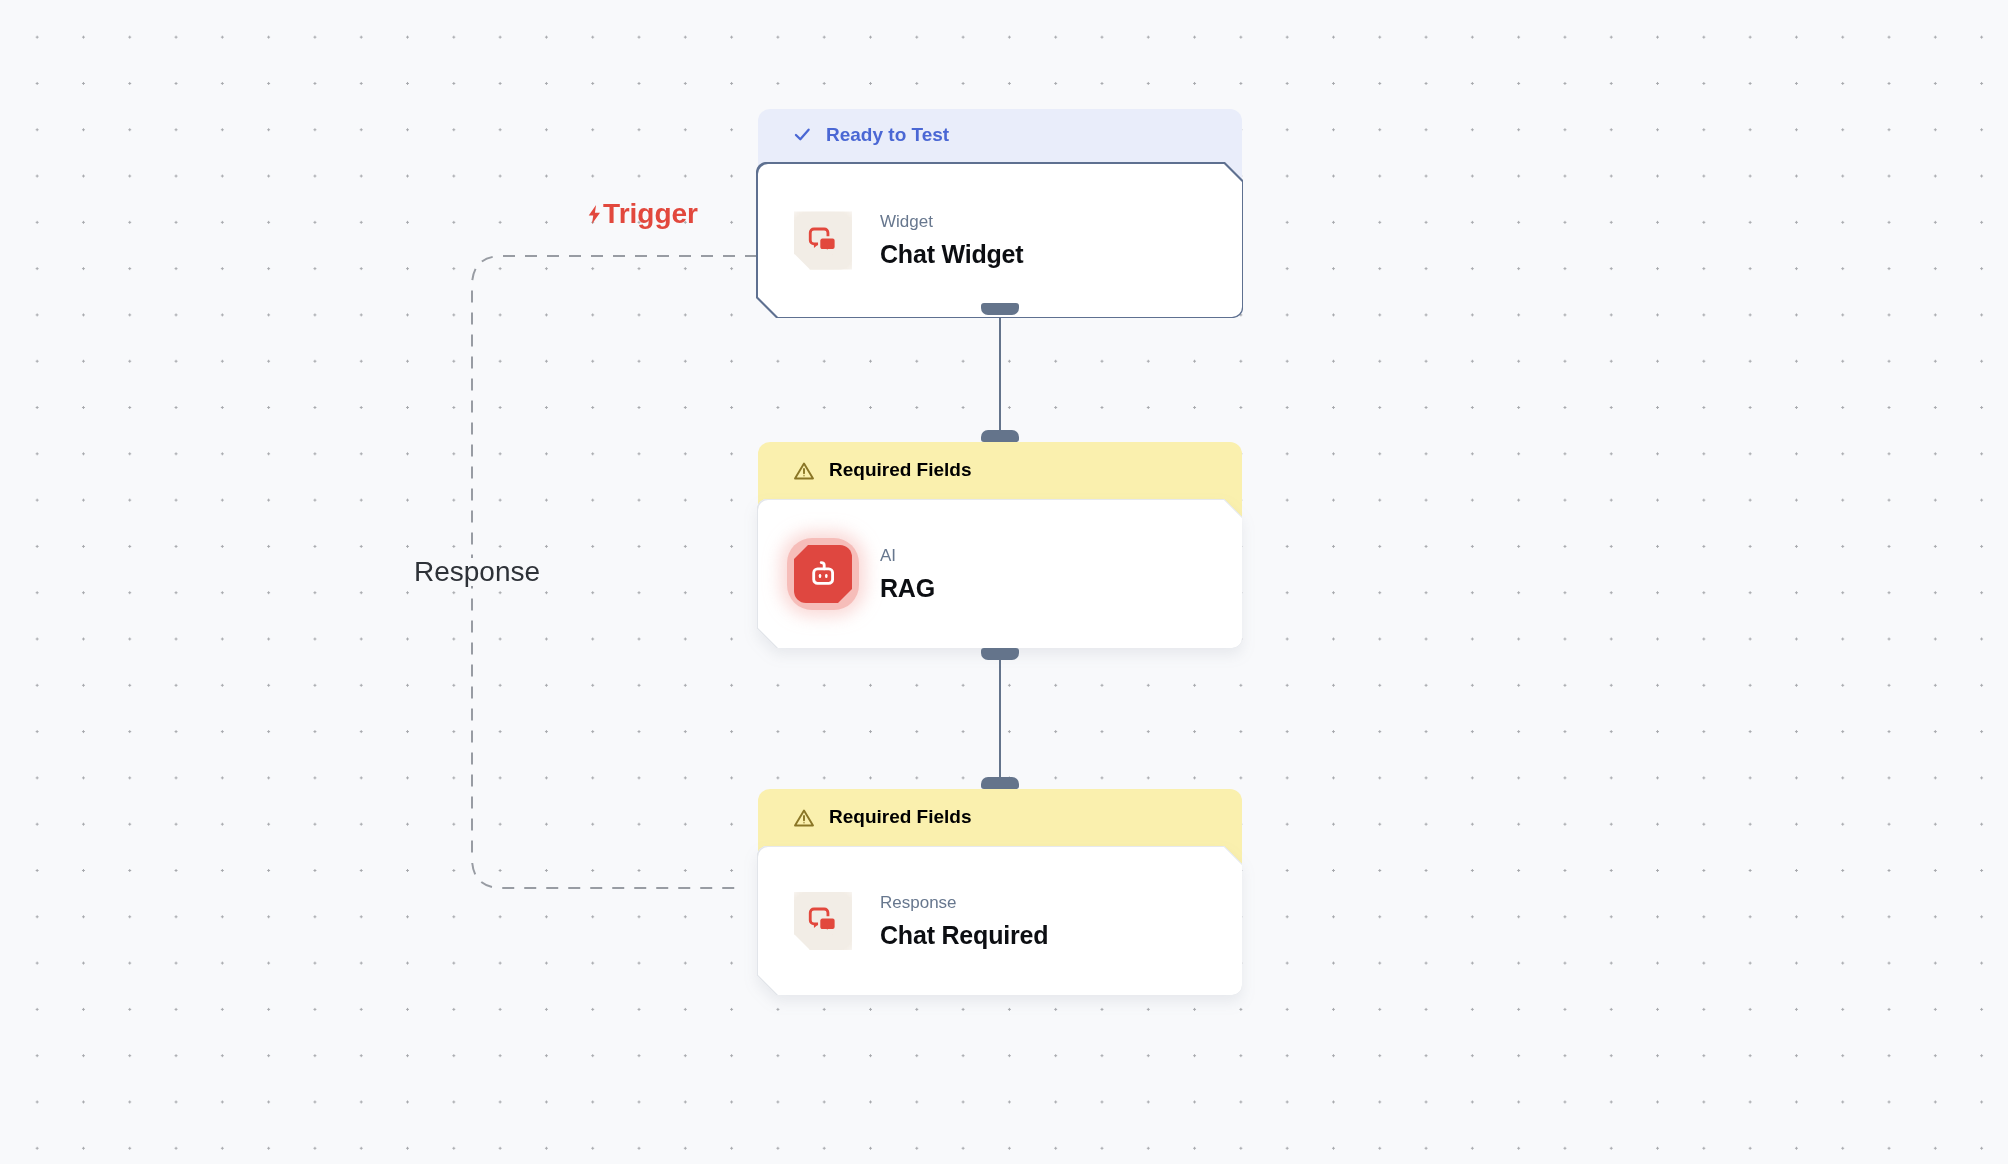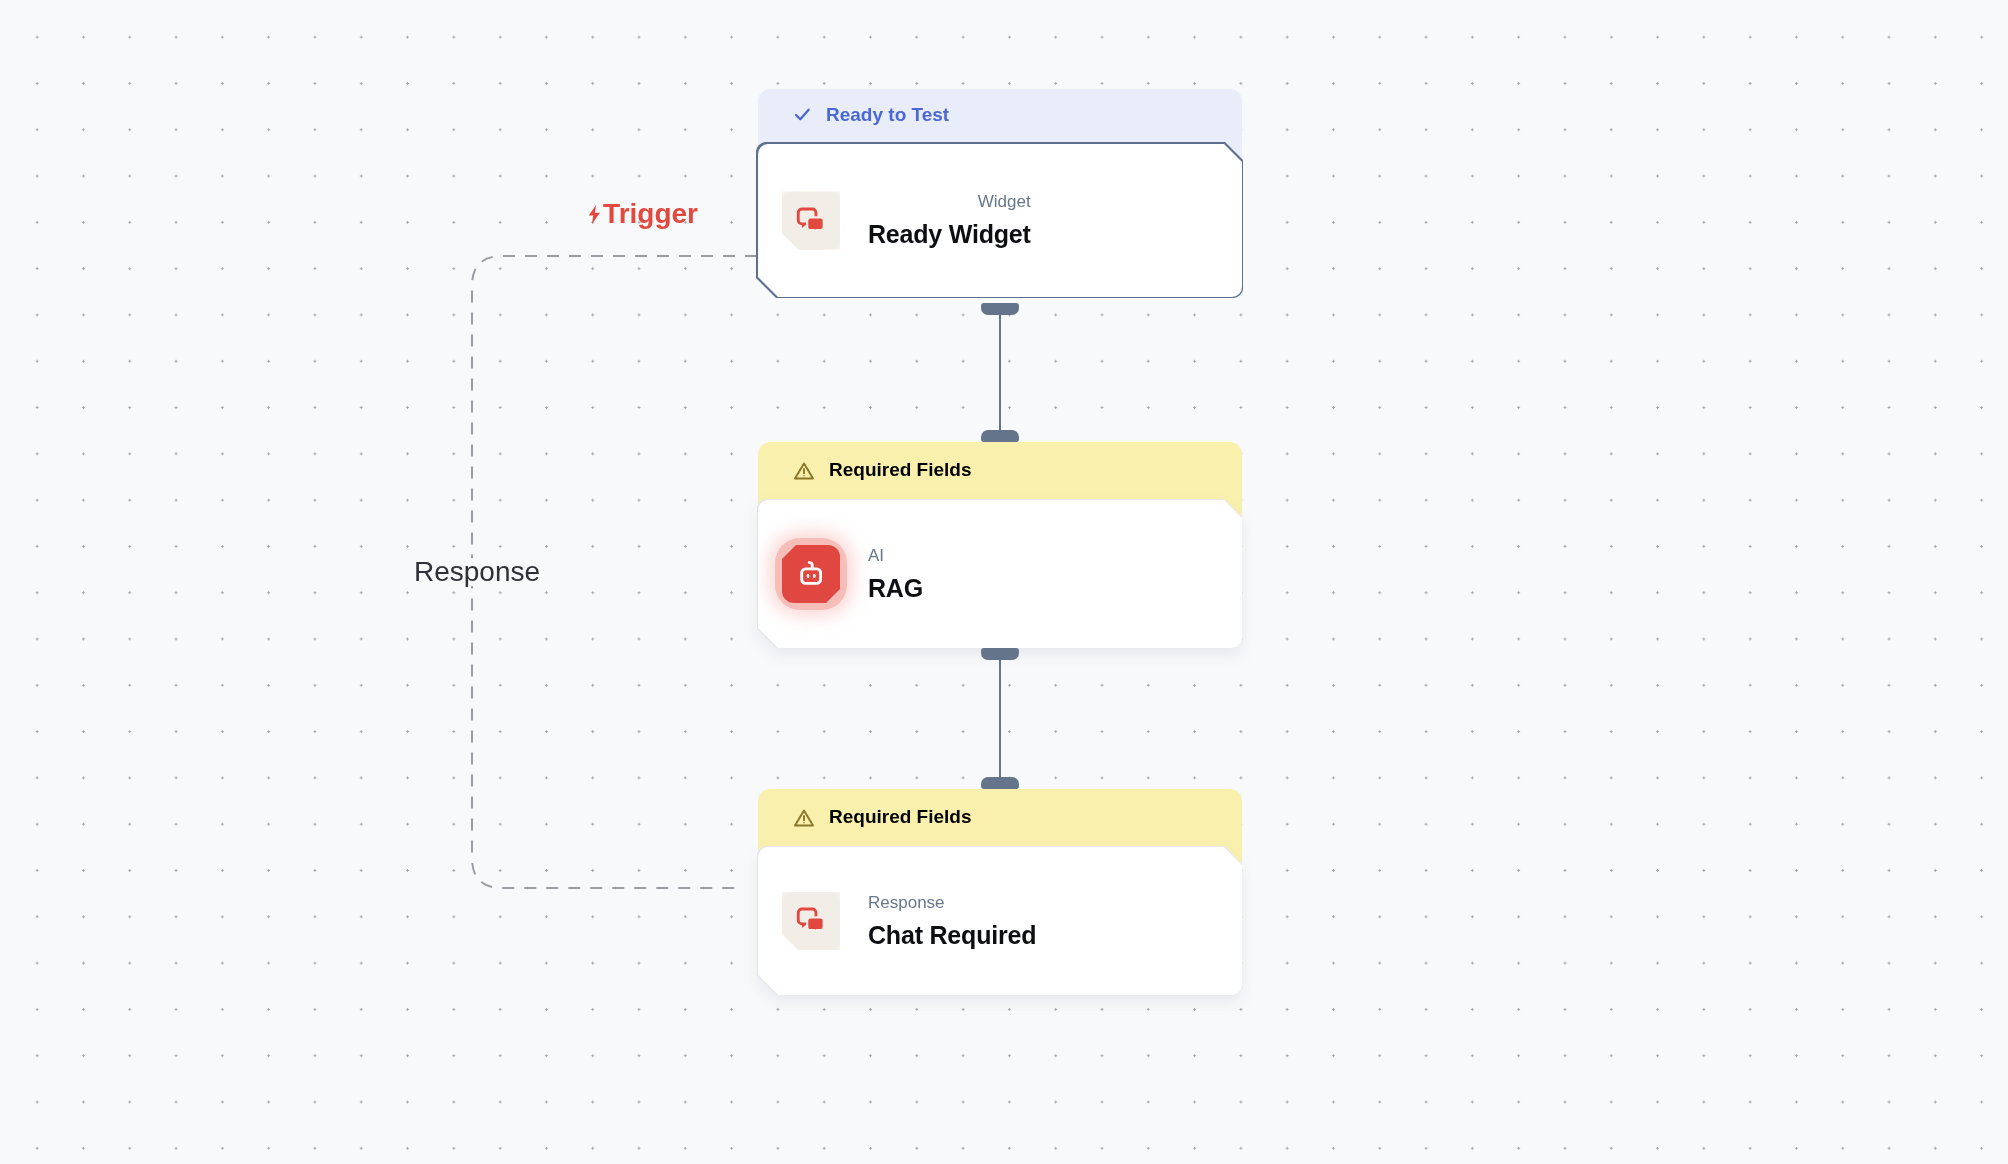--- a/index.html
+++ b/index.html
@@ -40,21 +40,21 @@
   }
   .badge .badge-icon{display:flex;align-items:center;}
   .badge-ready{background:#E9EDFA;color:#4A67D4;}
   .badge-warning{background:#FAF0AE;color:#000000;}
   .card{
     position:absolute;left:0;right:0;
     background:#FFFFFF;
     border-radius:10px;
     clip-path:polygon(0 0,calc(100% - 18px) 0,100% 18px,100% 100%,20px 100%,0 calc(100% - 20px));
     display:flex;align-items:center;
-    padding-left:24px;gap:28px;
+    padding-left:36px;gap:28px;
   }
   .card-wrap{position:absolute;left:0;right:0;}
   .card-wrap.strong{filter:drop-shadow(1.2px 0 0 #5E7090) drop-shadow(-1.2px 0 0 #5E7090) drop-shadow(0 1.2px 0 #5E7090) drop-shadow(0 -1.2px 0 #5E7090);}
   .card-wrap.light{filter:drop-shadow(0.8px 0 0 #E2E5EA) drop-shadow(-0.8px 0 0 #E2E5EA) drop-shadow(0 0.8px 0 #DDE1E6) drop-shadow(0 -0.8px 0 #E6E9ED) drop-shadow(0 7px 7px rgba(90,100,115,0.10));}
   .icon-tile{
     width:58px;height:58px;flex:0 0 58px;
     display:flex;align-items:center;justify-content:center;
   }
   .tile-beige{
     background:#F2EDE6;border-radius:14px;
@@ -97,41 +97,41 @@
       <svg width="15" height="19" viewBox="0 0 12 18">
           <polygon points="7.5,0 0.5,10 4.8,10 3.6,18 11.2,7.4 6.4,7.4" fill="#E2483D"></polygon>
         </svg>
     </span>
     <span>Trigger</span>
   </div>
   <div class="edge-label" id="response-label">
     <span>Response</span>
   </div>
 
-  <div class="node" style="left:758px;top:89px;height:208px;text-align:right;">
+  <div class="node" style="left:758px;top:109px;height:208px;">
     <div class="badge badge-ready" style="height:85px;align-items:flex-start;padding-top:15px;">
       <span class="badge-icon">
         <svg width="21" height="21" viewBox="0 0 24 24" fill="none" stroke="#4A67D4" stroke-width="2.6" stroke-linecap="round" stroke-linejoin="round">
             <polyline points="4.5,12.5 9.5,17.5 19,6.5"></polyline>
           </svg>
       </span>
       <span>Ready to Test</span>
     </div>
     <div class="card-wrap strong" style="top:55px;height:153px;">
       <div class="card" style="top:0;height:153px;">
         <div class="icon-tile tile-beige">
           <svg width="34" height="34" viewBox="0 0 24 24">
             <rect x="3" y="3.5" width="12.5" height="10.5" rx="2.6" fill="none" stroke="#E2483D" stroke-width="2"></rect>
             <path d="M5.6 13.5 L5.6 17 L9.4 13.8 Z" fill="#E2483D"></path>
             <path d="M11.5 9.5 h7.3 a2.2 2.2 0 0 1 2.2 2.2 v4.6 a2.2 2.2 0 0 1 -2.2 2.2 h-2.2 l2.2 3 -4.6 -3 h-2.7 a2.2 2.2 0 0 1 -2.2 -2.2 v-4.6 a2.2 2.2 0 0 1 2.2 -2.2 z" fill="#E2483D" stroke="#F2EDE6" stroke-width="1.6"></path>
           </svg>
         </div>
         <div class="node-texts">
           <div class="node-category">Widget</div>
-          <div class="node-title">Ready Widget</div>
+          <div class="node-title">Chat Widget</div>
         </div>
       </div>
     </div>
   </div>
 
   <div class="node" style="left:758px;top:442px;height:206px;">
     <div class="badge badge-warning" style="height:88px;align-items:flex-start;padding-top:17px;">
       <span class="badge-icon">
         <svg width="24" height="24" viewBox="0 0 24 24" fill="none" stroke="#8A7626" stroke-width="1.9" stroke-linecap="round" stroke-linejoin="round">
           <path d="M12 4.5 L21 19.5 H3 Z"></path>

